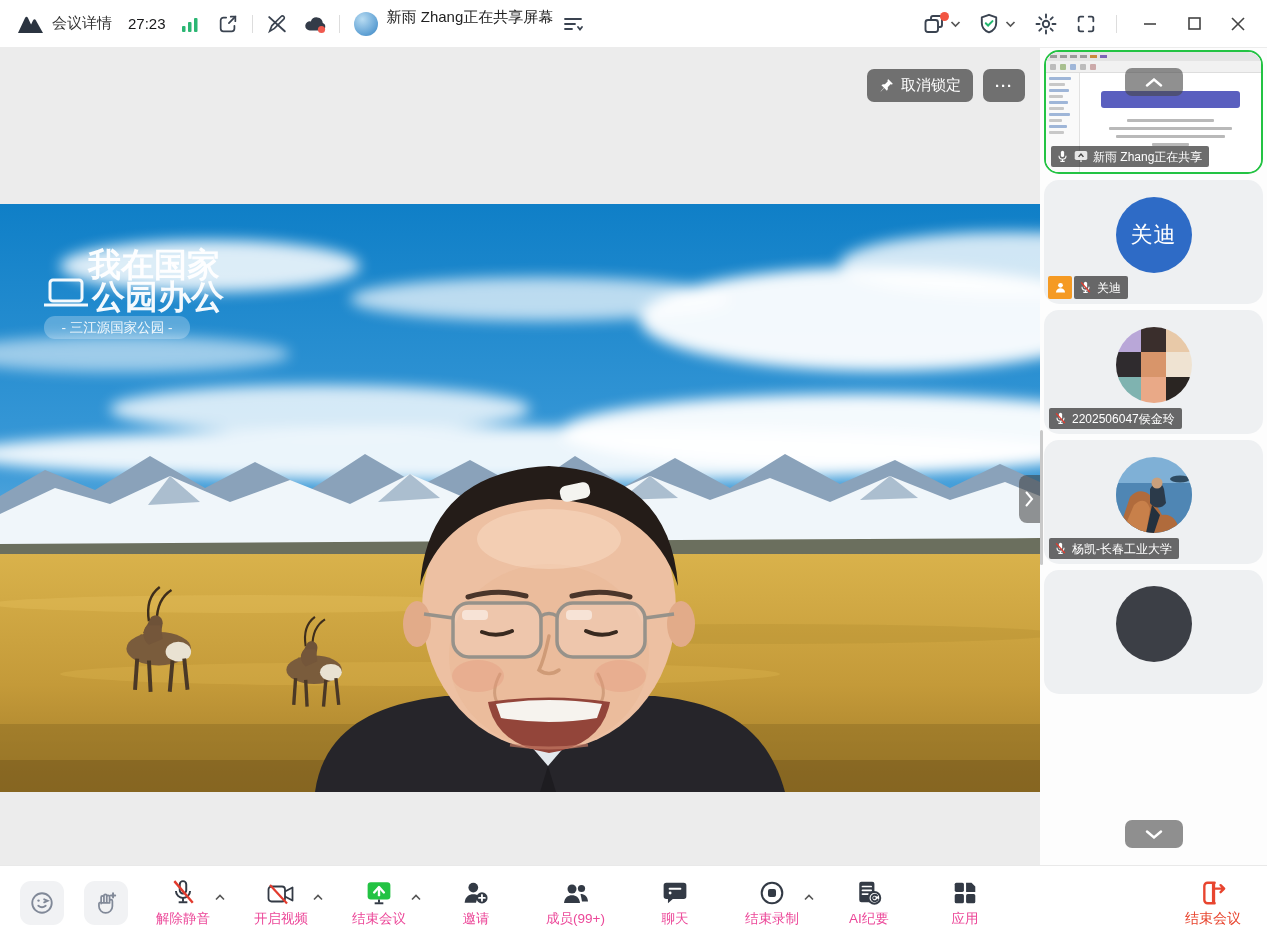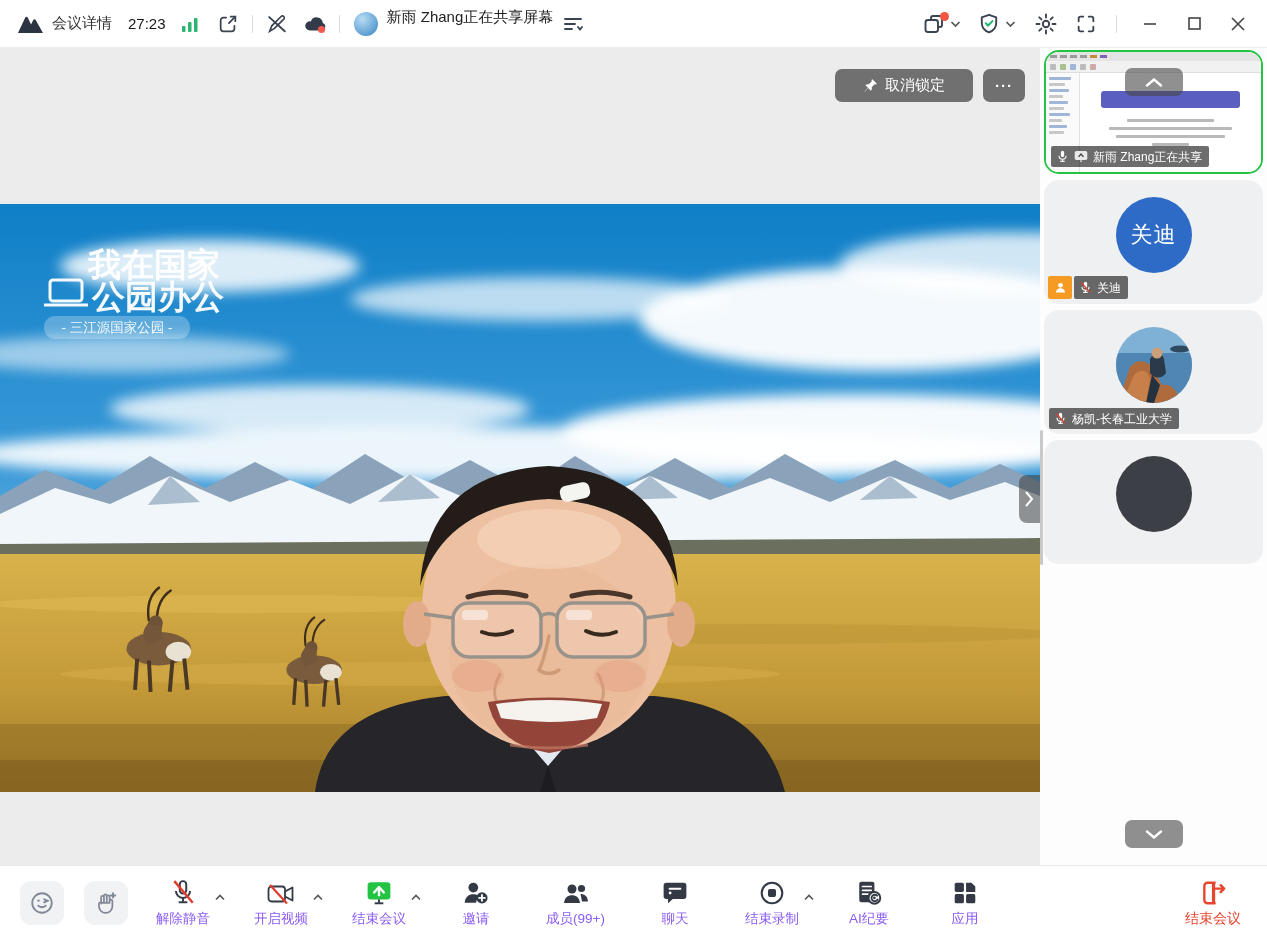--- a/index.html
+++ b/index.html
@@ -20,21 +20,21 @@
   .chev-mini { margin-left:2px; display:flex; align-items:center; }
   .winbtn { width:30px; height:30px; display:flex; align-items:center; justify-content:center; margin-left:14px; }
   .reddot { position:absolute; top:2px; right:-1px; width:9px; height:9px; border-radius:50%; background:#f25542; }
 
   
   .content { flex:1; display:flex; min-height:0; position:relative; }
   .stage { position:relative; width:1040px; background:#ececec; overflow:hidden; }
   .video-frame { position:absolute; left:0; top:156px; width:1040px; height:588px; }
 
   .float-btns { position:absolute; top:21px; right:15px; display:flex; gap:10px; z-index:4; }
-  .grey-btn { background:rgba(94,94,94,0.88); color:#fff; border:none; height:33px; border-radius:7px; display:flex; align-items:center; gap:7px; padding:0 28px; font-size:15px; font-family:inherit; cursor:pointer; }
+  .grey-btn { background:rgba(94,94,94,0.88); color:#fff; border:none; height:33px; border-radius:7px; display:flex; align-items:center; gap:7px; padding:0 12px; font-size:15px; font-family:inherit; cursor:pointer; }
   .grey-btn.more { width:42px; justify-content:center; padding:0; font-weight:bold; letter-spacing:1px; }
 
   .collapse-handle { position:absolute; right:0; top:427px; width:21px; height:48px; background:rgba(62,62,62,0.55); border-radius:8px 0 0 8px; display:flex; align-items:center; justify-content:center; cursor:pointer; z-index:4; }
 
   
   .sidebar { position:relative; width:227px; background:#fdfdfd; display:flex; flex-direction:column; gap:6px; padding:2px 0 0 4px; overflow:hidden; }
   .tile { position:relative; width:219px; height:124px; flex:0 0 124px; background:#eef0f2; overflow:hidden;border-radius:15px; }
   .tile.hl { border:2px solid #23c343; }
   .tile-label { position:absolute; left:5px; bottom:5px; background:rgba(20,20,20,0.62); border-radius:2px; color:#fff; font-size:12px; line-height:1; padding:4px 7px 4px 5px; display:flex; align-items:center; gap:5px; white-space:nowrap; max-width:205px; }
   .label-row { position:absolute; left:4px; bottom:5px; display:flex; gap:2px; align-items:stretch; }
@@ -61,21 +61,21 @@
   .doc-banner { width:88%; height:17px; background:#5a5fbf; border-radius:3px; margin-top:8px; }
   .doc-line { height:3px; background:#b9b9b9; border-radius:1px; }
 
   
   .toolbar { position:relative; height:74px; flex:0 0 74px; background:#fff; border-top:1px solid #e9e9e9; display:flex; align-items:center; justify-content:center; }
   .tb-left-btns { position:absolute; left:20px; top:50%; transform:translateY(-50%); display:flex; gap:20px; }
   .round-btn { width:44px; height:44px; border-radius:11px; background:#f1f2f4; border:none; display:flex; align-items:center; justify-content:center; cursor:pointer; }
   .t-items { display:flex; align-items:flex-end; gap:44px; margin-left:-120px; }
   .t-item { position:relative; display:flex; flex-direction:column; align-items:center; gap:4px; cursor:pointer; min-width:52px; }
   .t-icon { height:28px; display:flex; align-items:flex-end; justify-content:center; }
-  .t-label { font-size:13.5px; color:#8b5cf6; white-space:nowrap; }
+  .t-label { font-size:13.5px; color:#ec4899; white-space:nowrap; }
   .t-chev { position:absolute; top:9px; right:-15px; }
   .end-btn { position:absolute; right:26px; top:50%; transform:translateY(-50%); display:flex; flex-direction:column; align-items:center; gap:4px; cursor:pointer; }
   .end-btn .t-label { color:#e8452f; font-size:14px; }
 
   
   svg text { font-family:"Liberation Sans",sans-serif; }
 </style>
 </head>
 <body>
 
@@ -403,20 +403,39 @@
           </span>
           <span class="tile-label">
             <svg width="13" height="13" viewBox="0 0 24 24">
                 <use href="#ic-mic-muted"></use>
               </svg>
             <span>关迪</span>
           </span>
         </div>
       </div>
 
+      <div class="tile">
+        <div class="avatar-circle grid-avatar">
+          <i style="background:#b9a7d8"></i>
+            <i style="background:#3a2e2c"></i>
+            <i style="background:#e8c9a8"></i>
+          <i style="background:#2f2b2e"></i>
+            <i style="background:#d8956a"></i>
+            <i style="background:#efe3d2"></i>
+          <i style="background:#7fb3b0"></i>
+            <i style="background:#e9a987"></i>
+            <i style="background:#2a2522"></i>
+        </div>
+        <div class="tile-label">
+          <svg width="13" height="13" viewBox="0 0 24 24">
+              <use href="#ic-mic-muted"></use>
+            </svg>
+          <span>2202506047侯金玲</span>
+        </div>
+      </div>
 
 
 
       <div class="tile">
         <div class="avatar-circle">
           <svg width="76" height="76" viewBox="0 0 76 76">
               <rect width="76" height="76" fill="#7fb0d6"></rect>
               <rect y="26" width="76" height="50" fill="#4f86b4"></rect>
               <ellipse cx="64" cy="22" rx="10" ry="3.5" fill="#2e4a60"></ellipse>
               <path d="M2,76 L14,40 C22,30 34,34 38,44 L46,58 C54,56 62,62 64,76 Z" fill="#b06b3c"></path>

